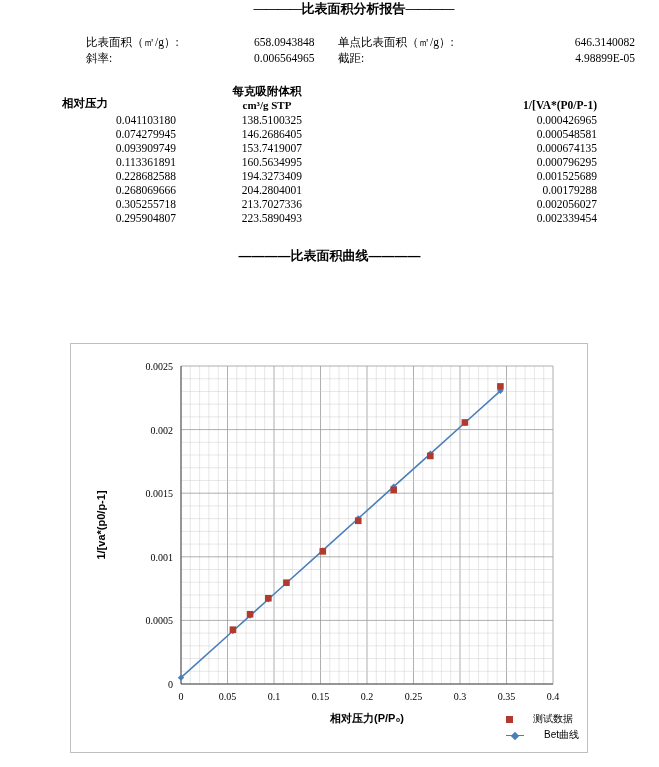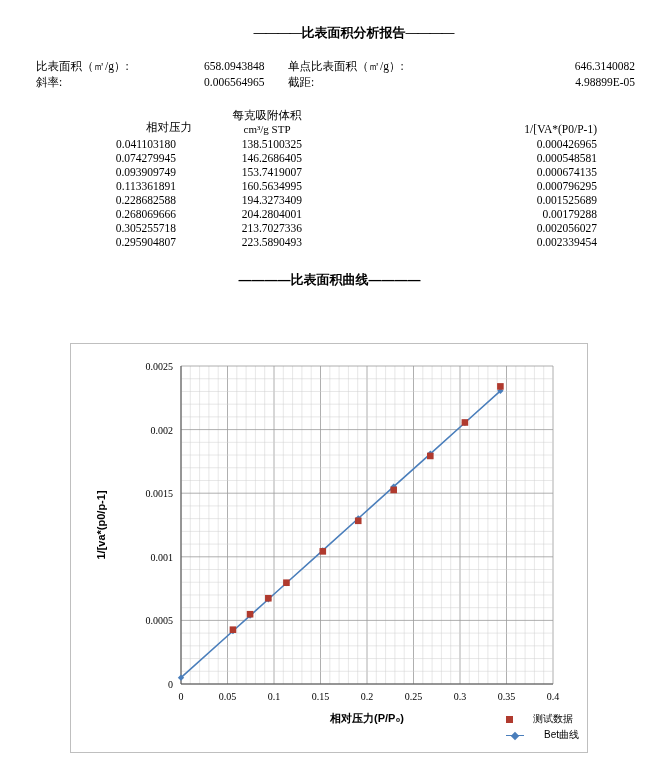--- a/index.html
+++ b/index.html
@@ -18,31 +18,30 @@
   .report {
     position: absolute;
     left: 0; top: 0;
     width: 659px;
   }
   .title-line {
     text-align: center;
     font-family: "Liberation Sans", sans-serif;
     font-weight: bold;
     font-size: 13px;
-    margin-top: 24px;
     letter-spacing: 0px;
     padding-left: 48px;
   }
   .title-line .dash {
     font-weight: normal;
     letter-spacing: -1px;
   }
   .summary {
     margin-top: 16px;
-    padding-left: 36px;
+    padding-left: 86px;
     padding-right: 24px;
     font-size: 11.5px;
   }
   .summary-row {
     display: flex;
     align-items: baseline;
     line-height: 16px;
   }
   .sum-label {
     width: 168px;
@@ -60,25 +59,25 @@
     text-align: right;
     flex: 0 0 120px;
   }
   table.data {
     margin-top: 18px;
     margin-left: 62px;
     border-collapse: collapse;
     font-size: 11.5px;
   }
   table.data th {
-    font-weight: normal;
+    font-weight: bold;
     vertical-align: bottom;
     padding: 0 0 2px 0;
   }
-  table.data th.c1 { width: 130px; text-align: right; }
+  table.data th.c1 { width: 130px; text-align: left; }
   table.data th.c2 { width: 150px; text-align: center; }
   table.data th.c3 { width: 255px; text-align: right; padding-right: 8px;}
   table.data td { padding: 1px 0; }
   table.data td.c1 { text-align: right; padding-right: 16px; }
   table.data td.c2 { text-align: right; padding-right: 40px; }
   table.data td.c3 { text-align: right; padding-right: 8px; }
   .sub-unit {
     text-align: center;
     font-size: 11px;
   }

